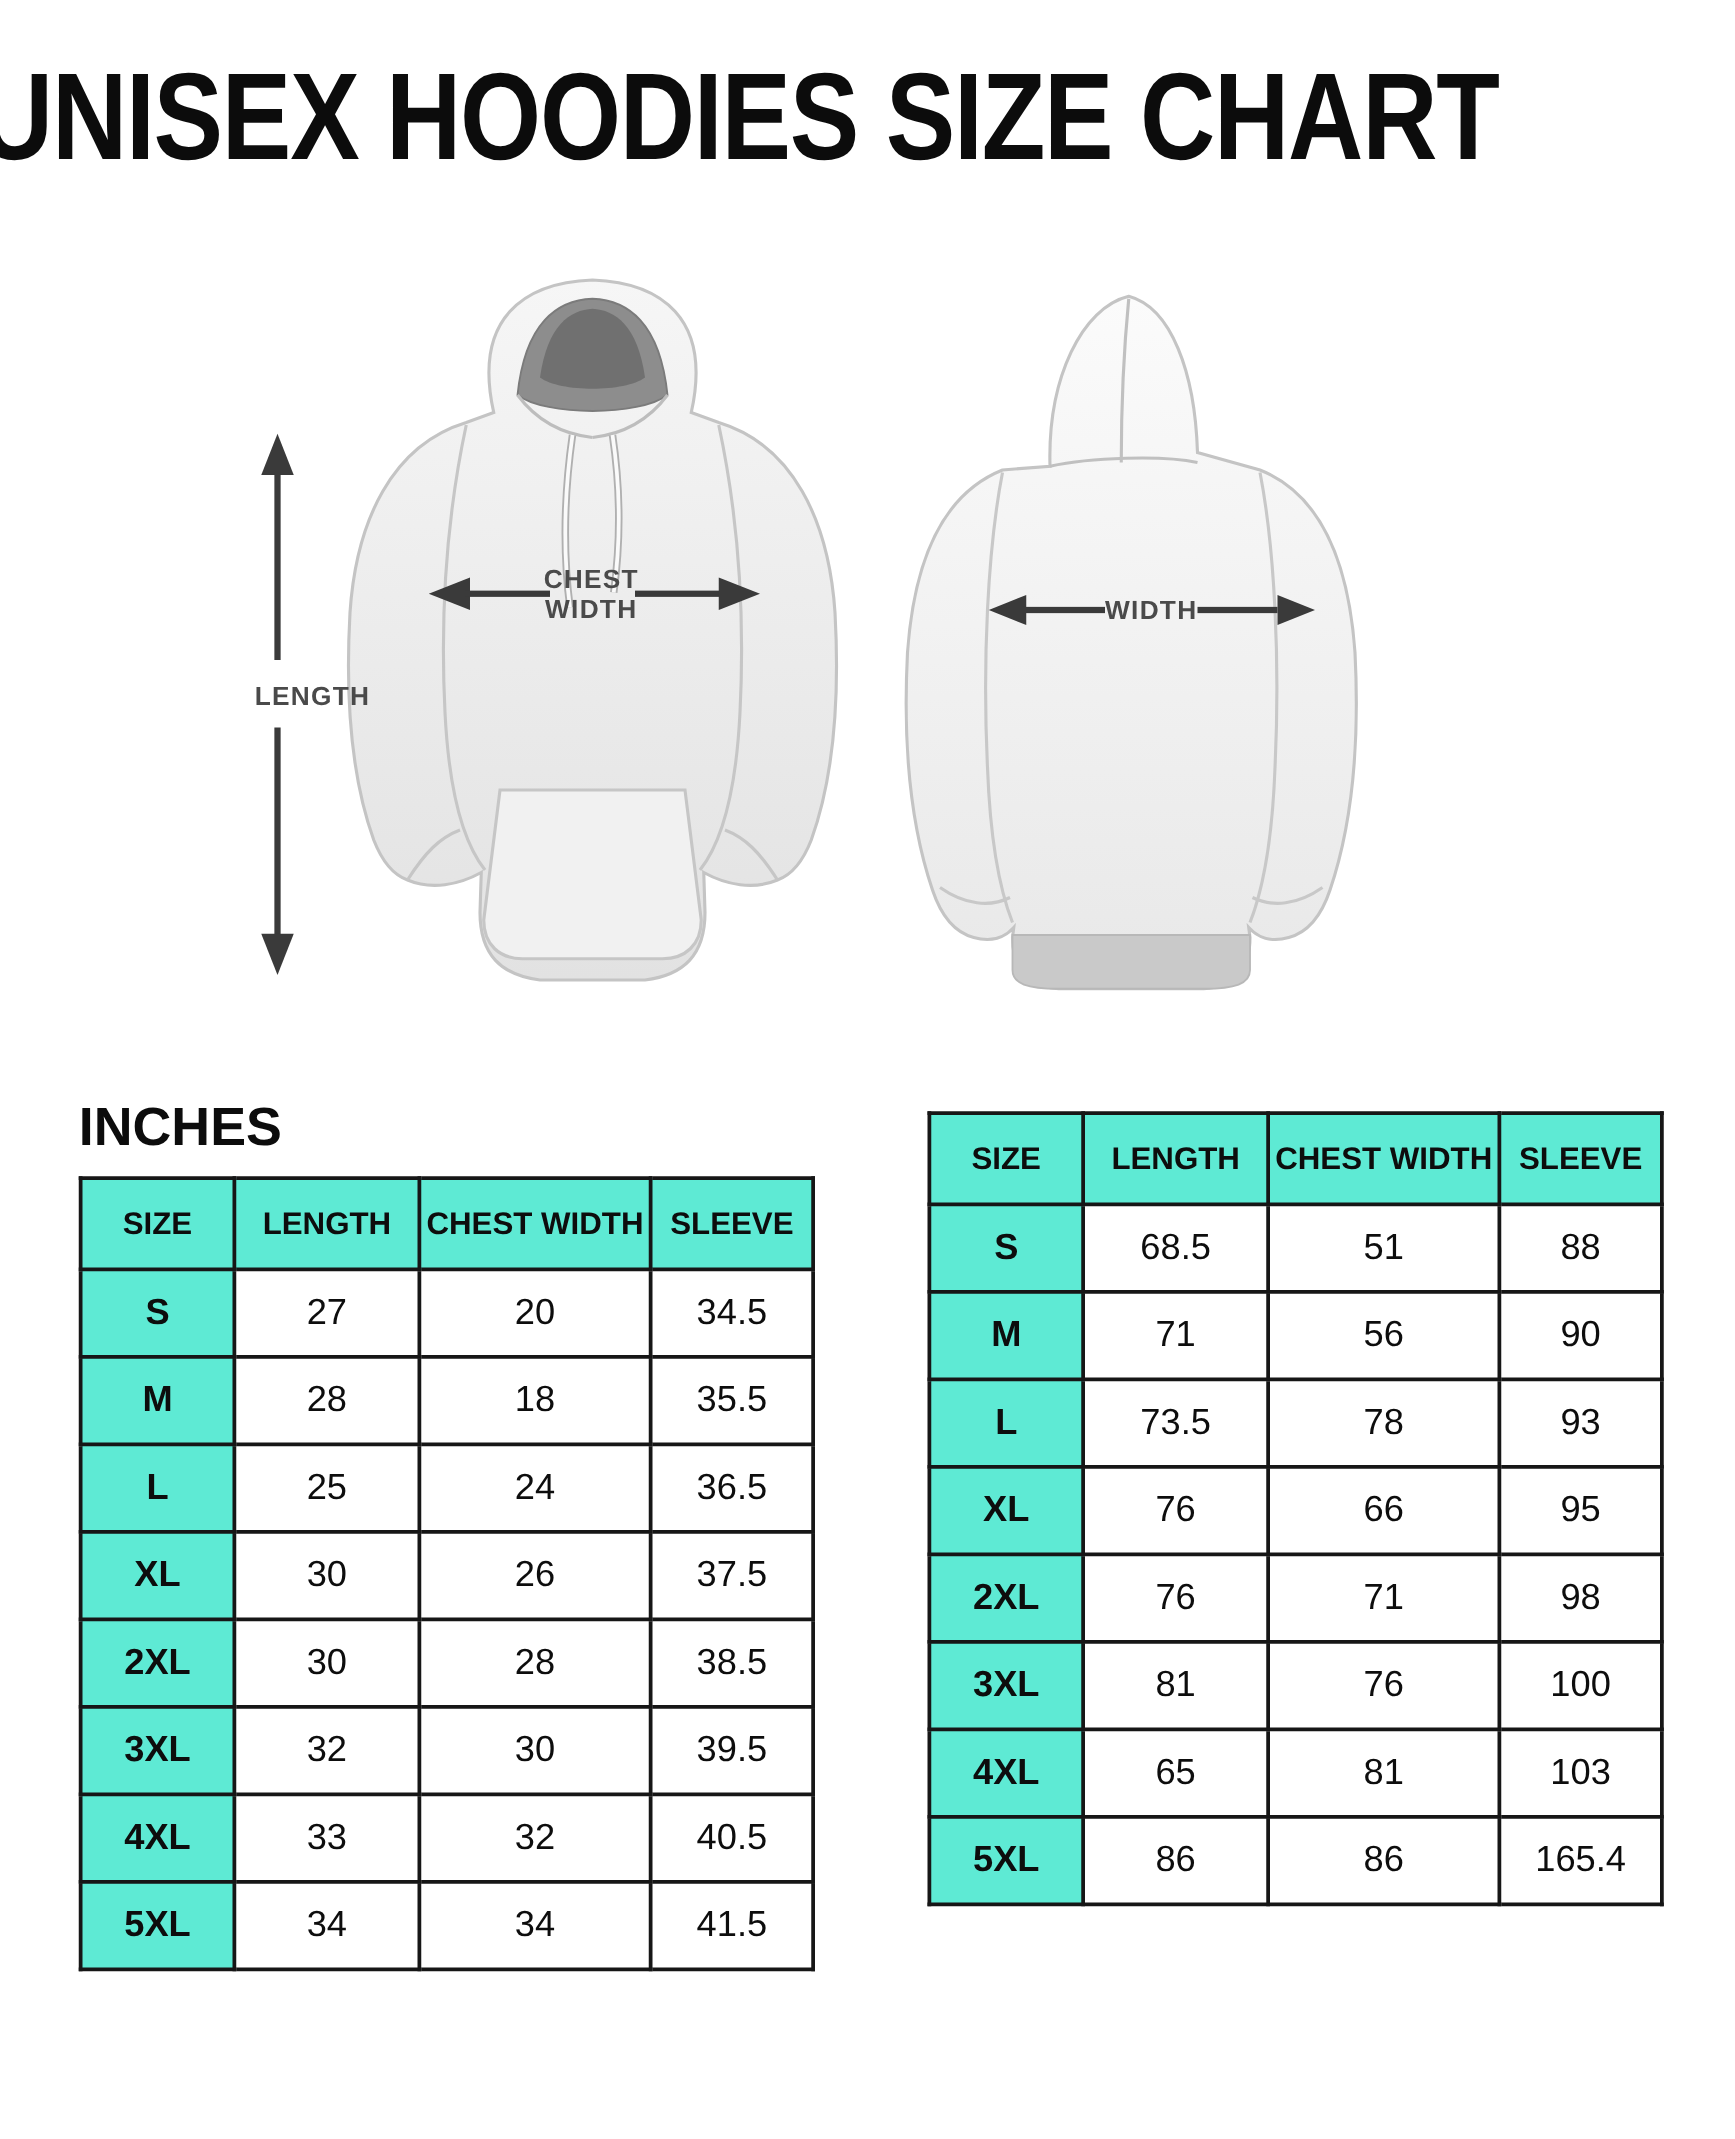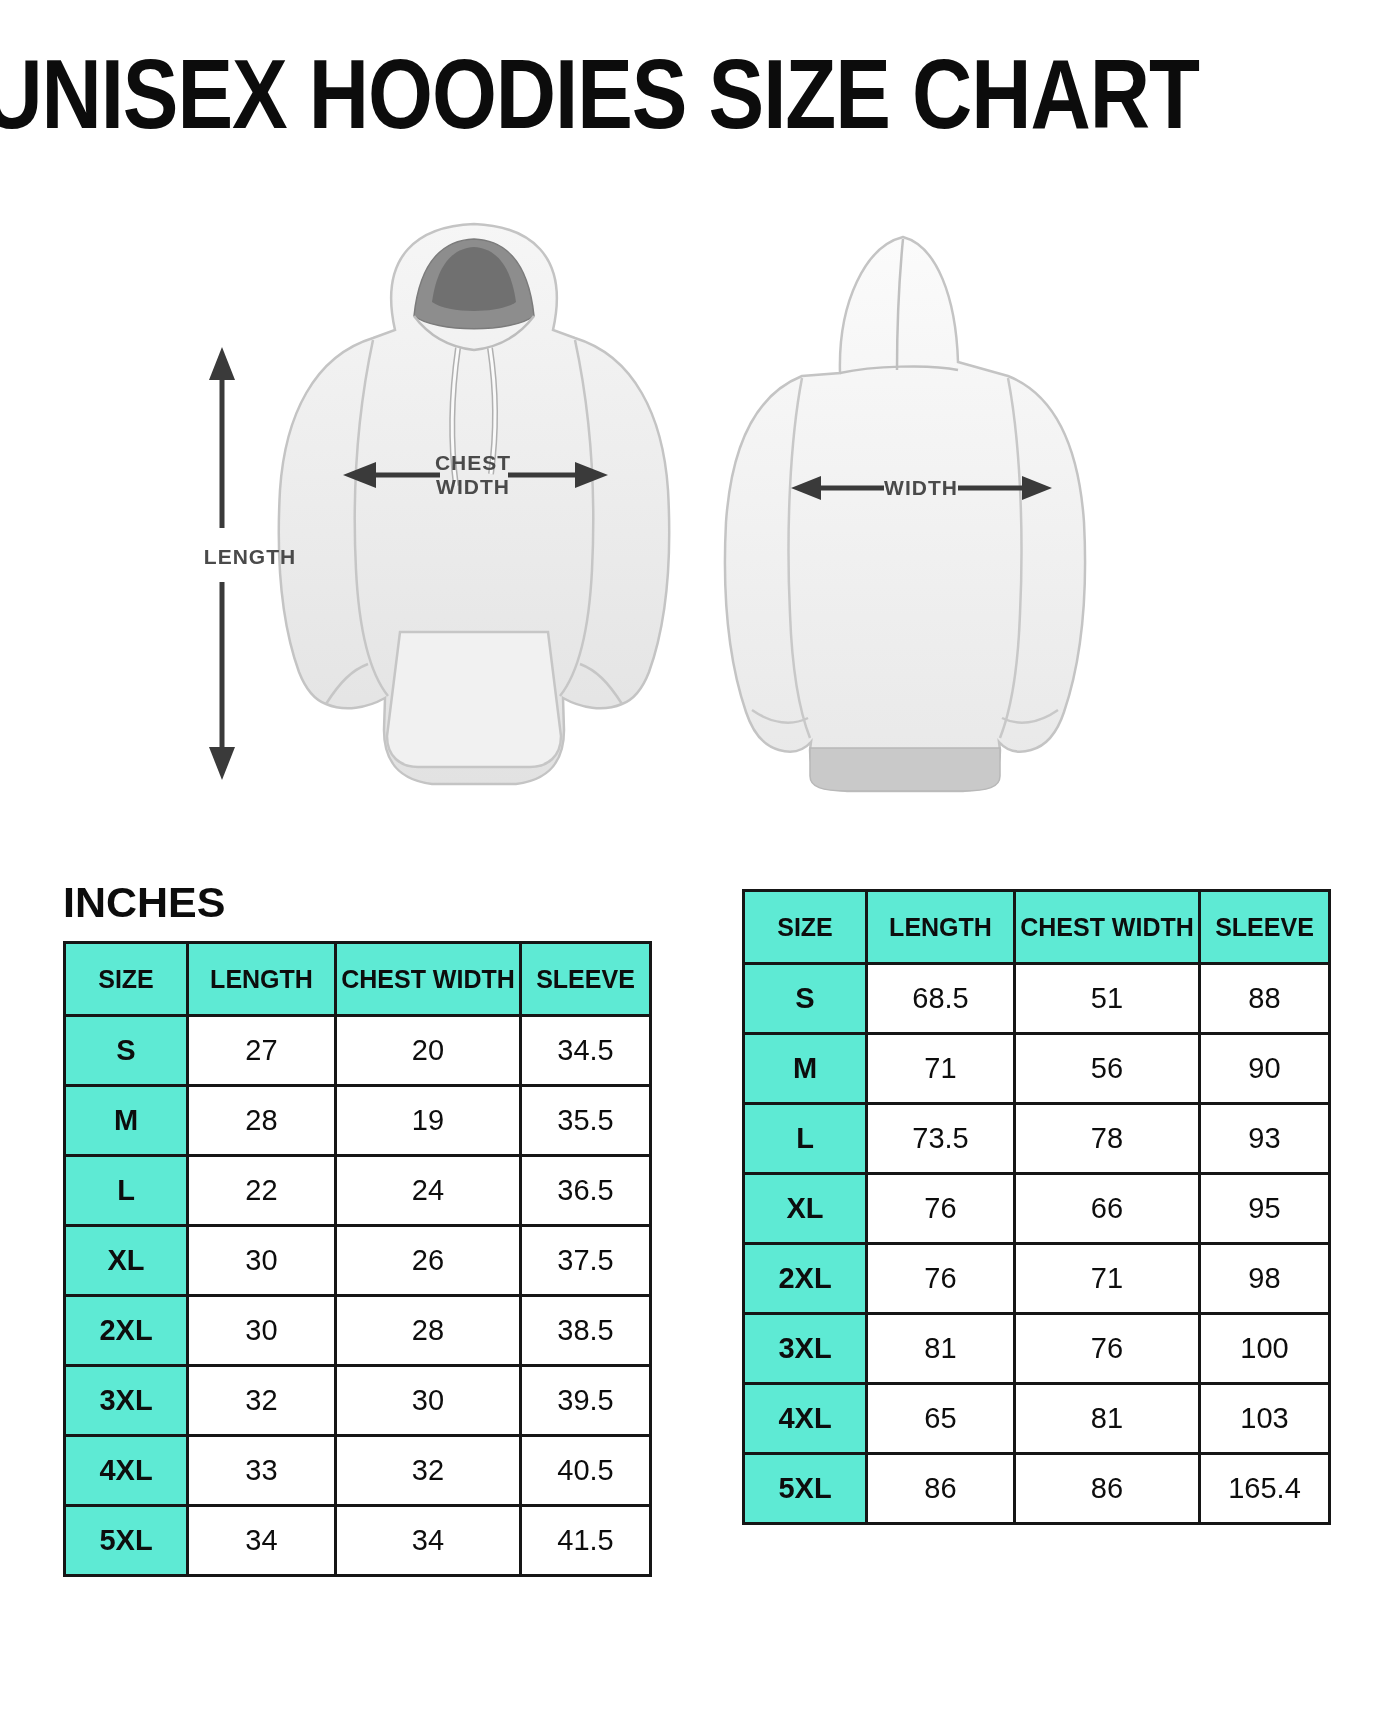--- a/index.html
+++ b/index.html
@@ -222,26 +222,26 @@
       </tr>
       <tr class="data">
         <td class="teal size">S</td>
         <td>27</td>
         <td>20</td>
         <td>34.5</td>
       </tr>
       <tr class="data">
         <td class="teal size">M</td>
         <td>28</td>
-        <td>19</td>
+        <td>18</td>
         <td>35.5</td>
       </tr>
       <tr class="data">
         <td class="teal size">L</td>
-        <td>22</td>
+        <td>25</td>
         <td>24</td>
         <td>36.5</td>
       </tr>
       <tr class="data">
         <td class="teal size">XL</td>
         <td>30</td>
         <td>26</td>
         <td>37.5</td>
       </tr>
       <tr class="data">

